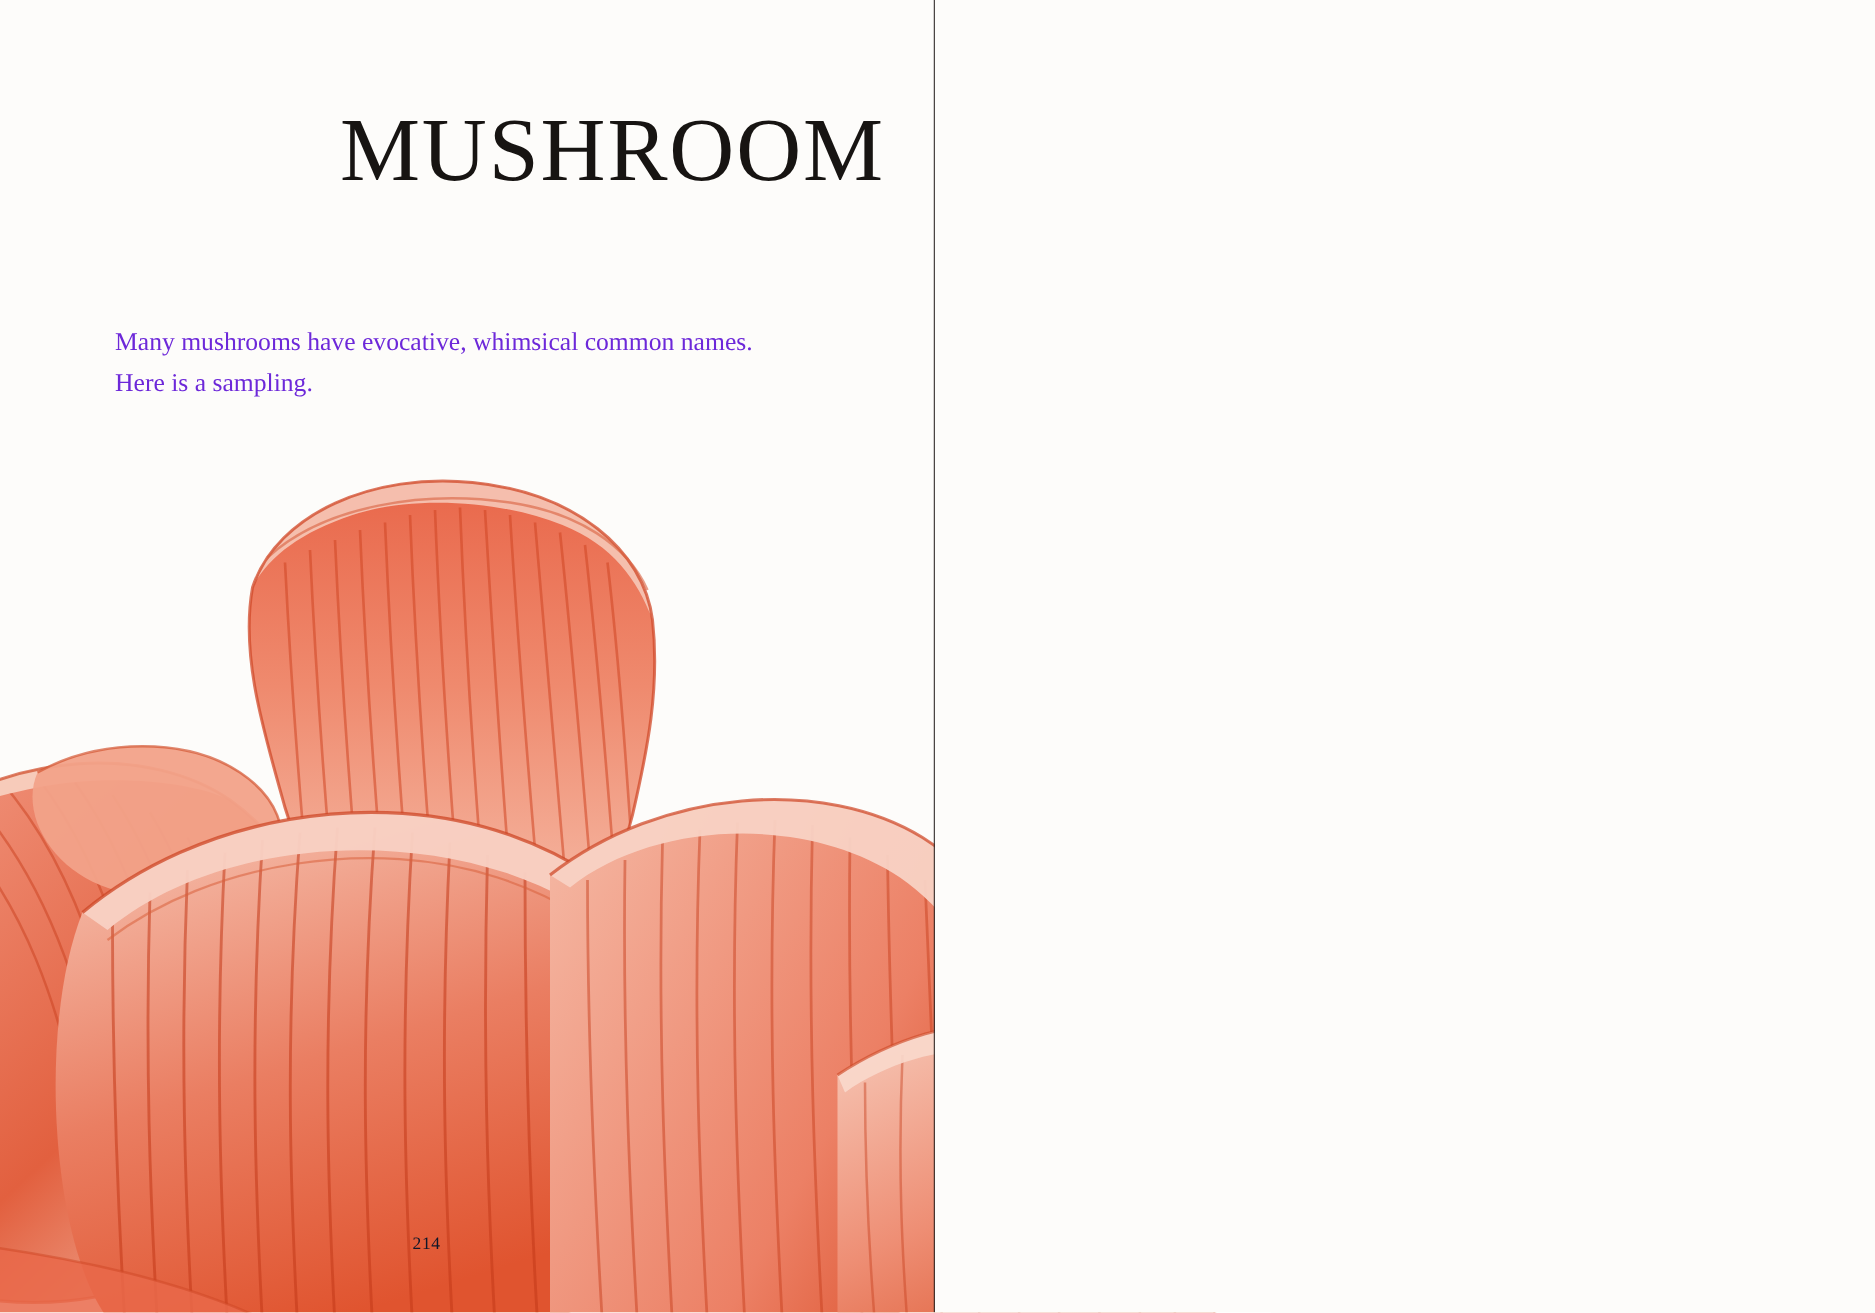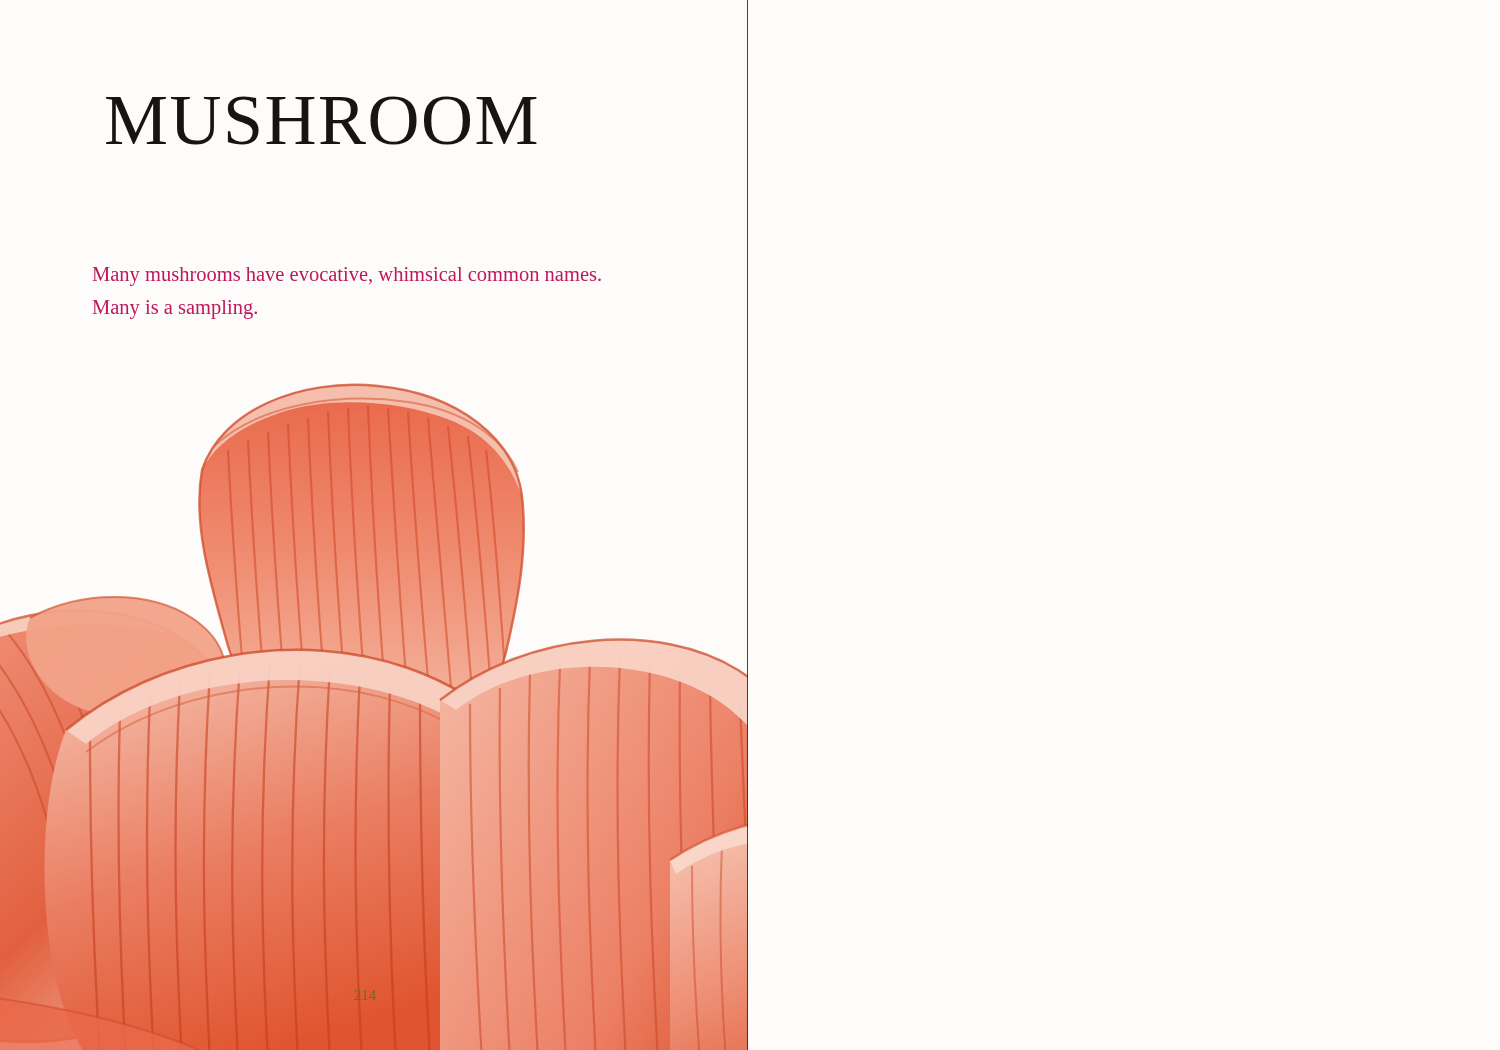--- a/index.html
+++ b/index.html
@@ -31,49 +31,49 @@
     top: 0;
     width: 1px;
     height: 1050px;
     background: #2a2522;
     opacity: 0.85;
   }
 
   
   .title {
     position: absolute;
-    left: 104px;
+    left: 88px;
     top: 86px;
     width: 620px;
     font-family: "Liberation Serif", serif;
     font-size: 72px;
     line-height: 0.95;
     letter-spacing: 1.5px;
     font-weight: 400;
     color: #171412;
+    text-align: right;
   }
   .title .line { display: block; }
 
   .subtitle {
     position: absolute;
     left: 92px;
     top: 258px;
     width: 600px;
     font-size: 20.5px;
     line-height: 1.62;
-    color: #be185d;
+    color: #6d28d9;
   }
   .subtitle .line { display: block; }
 
   .folio {
     position: absolute;
     font-size: 14px;
-    color: #4d7c0f;
+    color: #0f172a;
     letter-spacing: 0.5px;
-    margin-left: 24px;
   }
   .folio-left { left: 330px; top: 988px; }
 
   
   .art {
     position: absolute;
     left: -30px;
     bottom: -10px;
     width: 1010px;
     height: 760px;
@@ -86,21 +86,21 @@
 <div class="spread">
 
   <div class="page page-left">
 
     <div class="title">
       <span class="line">MUSHROOM</span>
     </div>
 
     <div class="subtitle">
       <span class="line">Many mushrooms have evocative, whimsical common names.</span>
-      <span class="line">Many is a sampling.</span>
+      <span class="line">Here is a sampling.</span>
     </div>
 
     <svg class="art" viewBox="0 0 1010 760" preserveAspectRatio="xMidYMax meet">
       <defs>
         <linearGradient id="gcap1" x1="0" y1="0" x2="0" y2="1">
           <stop offset="0%" stop-color="#e9674a"></stop>
           <stop offset="45%" stop-color="#ef8a6e"></stop>
           <stop offset="100%" stop-color="#f6bda9"></stop>
         </linearGradient>
         <linearGradient id="gcap2" x1="0.1" y1="0" x2="0.8" y2="1">

